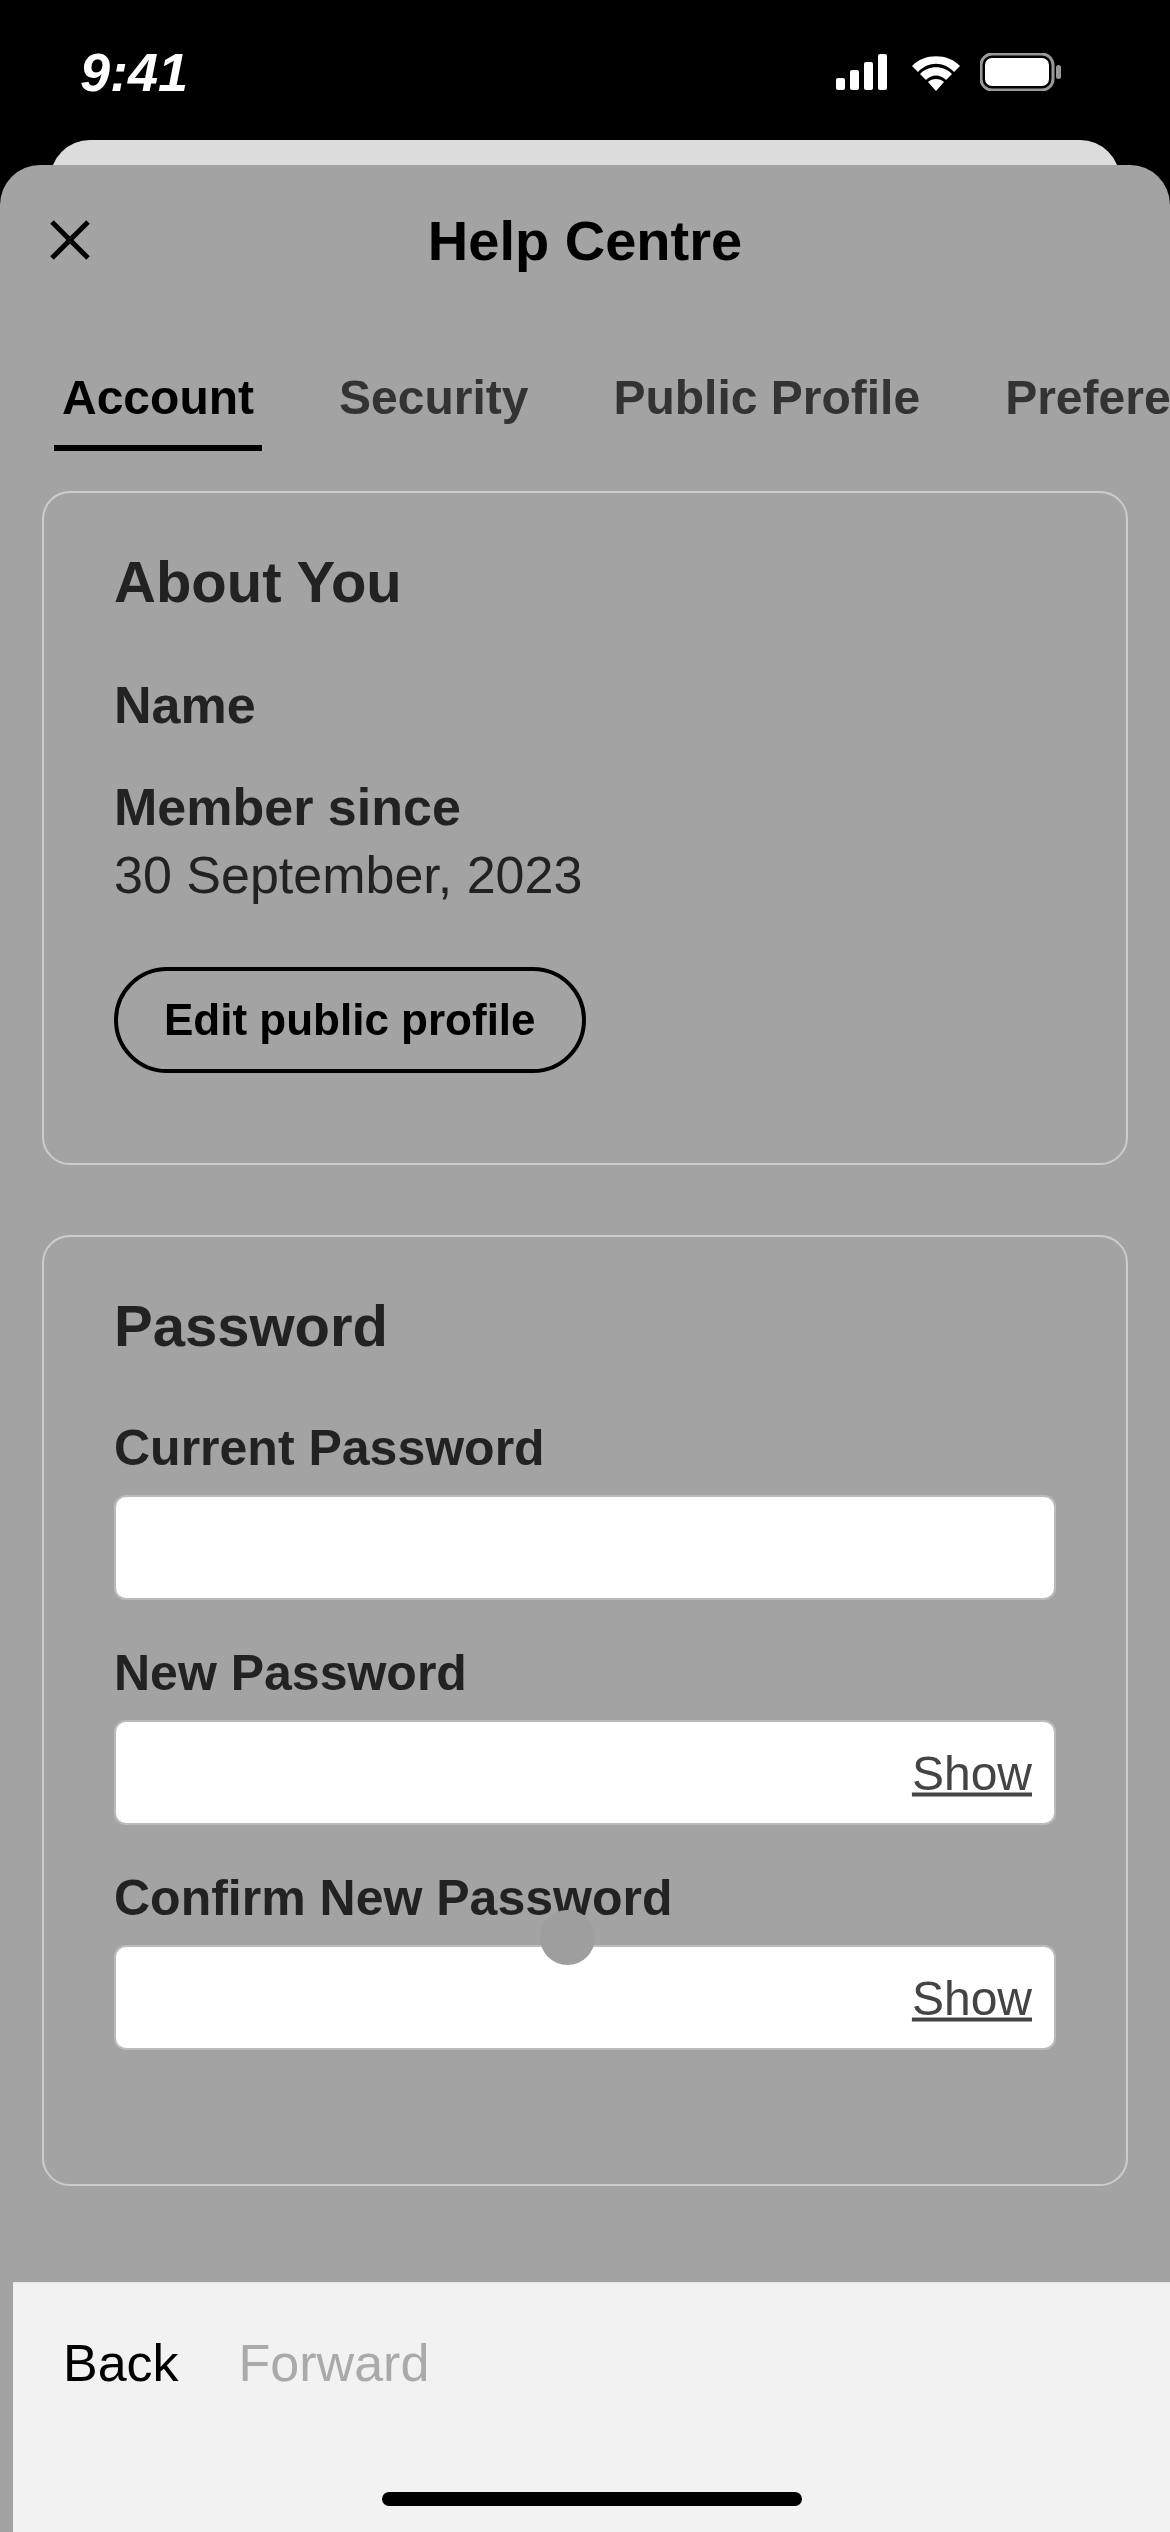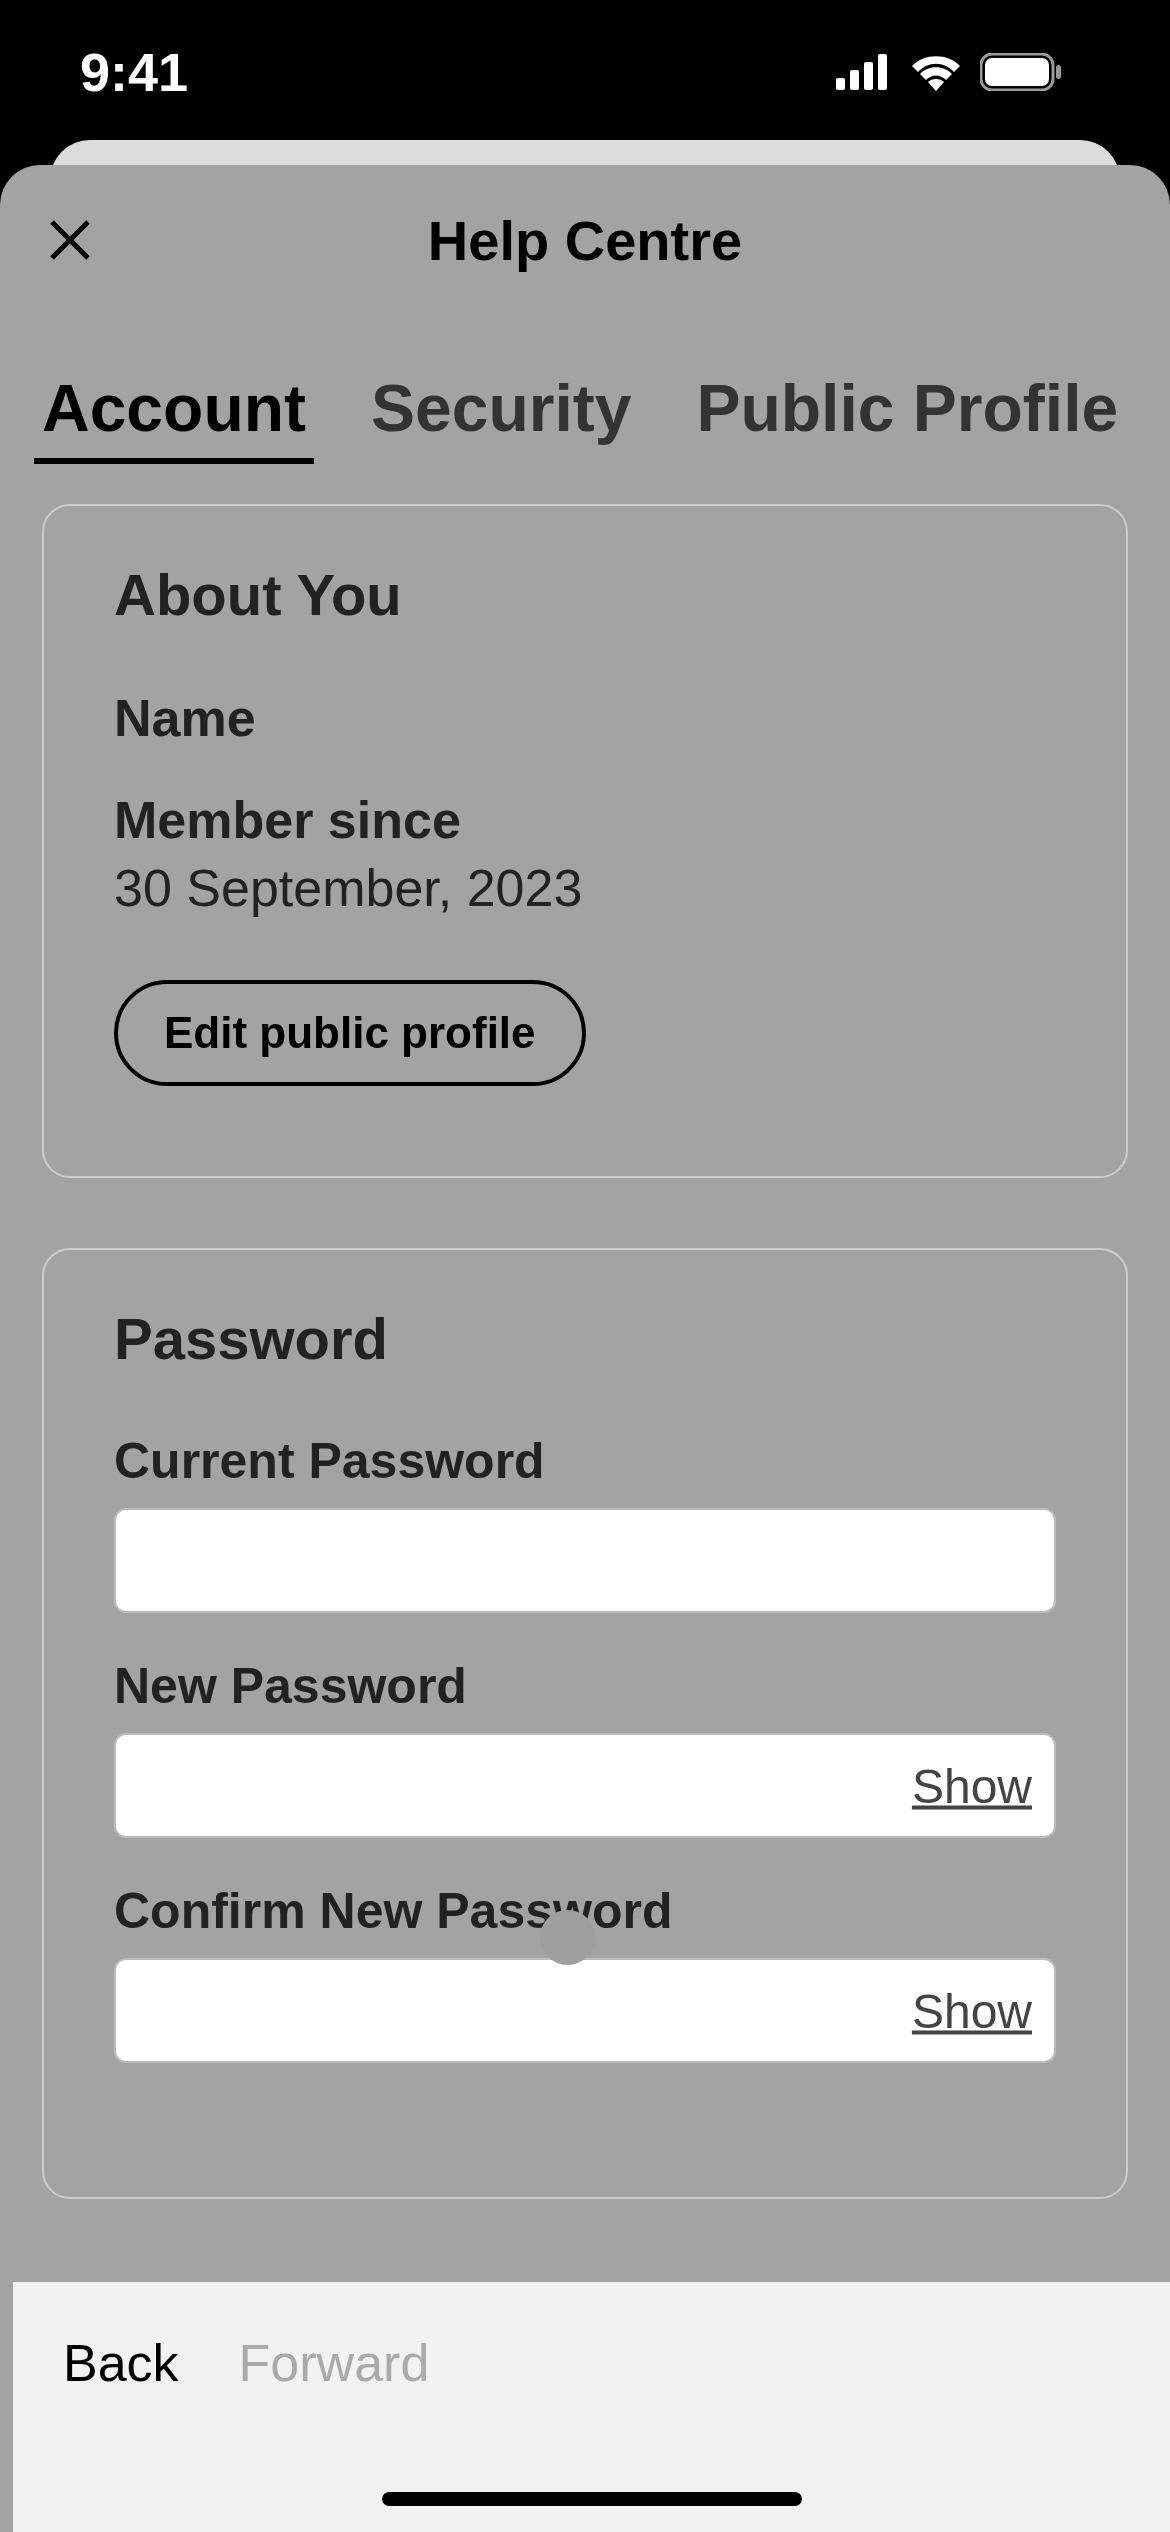--- a/index.html
+++ b/index.html
@@ -15,20 +15,21 @@
       position: relative;
       overflow: hidden;
     }
     .status-bar {
       height: 144px;
       display: flex;
       align-items: center;
       justify-content: space-between;
       padding: 0 108px 0 80px;
       color: #fff;
+      font-style: italic;
     }
     .status-time {
       font-size: 54px;
       font-weight: 600;
     }
     .status-icons {
       display: flex;
       align-items: center;
       gap: 18px;
     }
@@ -77,26 +78,27 @@
       color: #000;
     }
     .tabs {
       display: flex;
       gap: 65px;
       padding: 55px 0 0 42px;
       overflow: hidden;
       white-space: nowrap;
     }
     .tab {
-      font-size: 66px;
+      font-size: 48px;
       font-weight: 600;
       color: #333;
-      padding-bottom: 18px;
+      padding-bottom: 26px;
       cursor: pointer;
       position: relative;
+      margin-left: 20px;
     }
     .tab.active {
       color: #000;
     }
     .tab.active::after {
       content: "";
       position: absolute;
       left: -8px;
       right: -8px;
       bottom: -3px;

